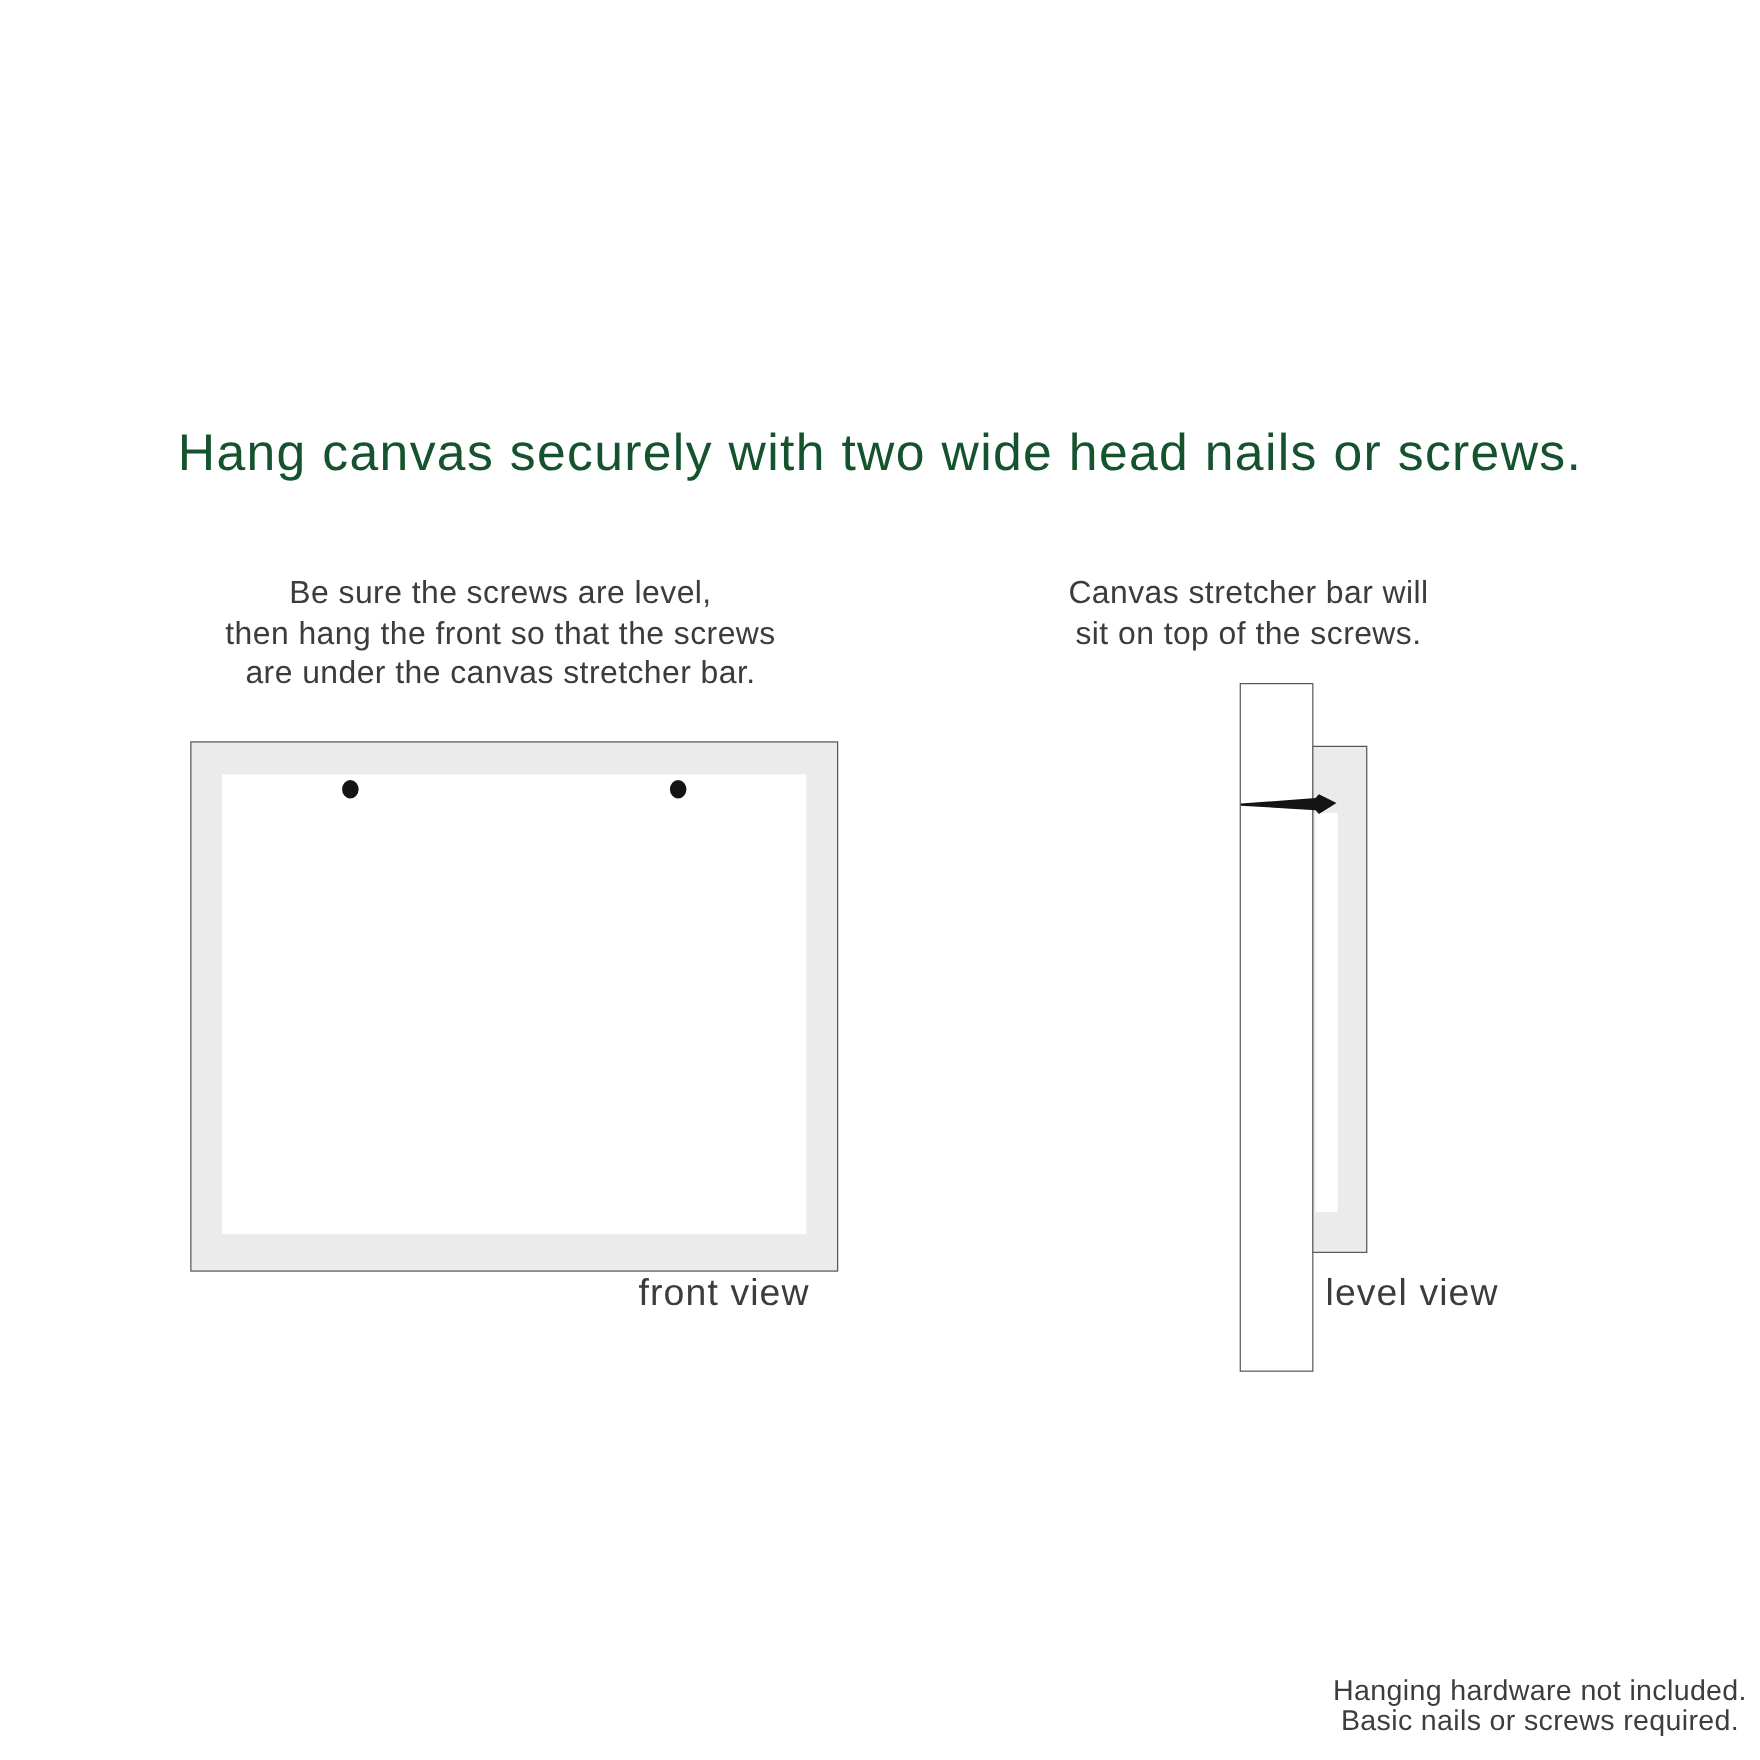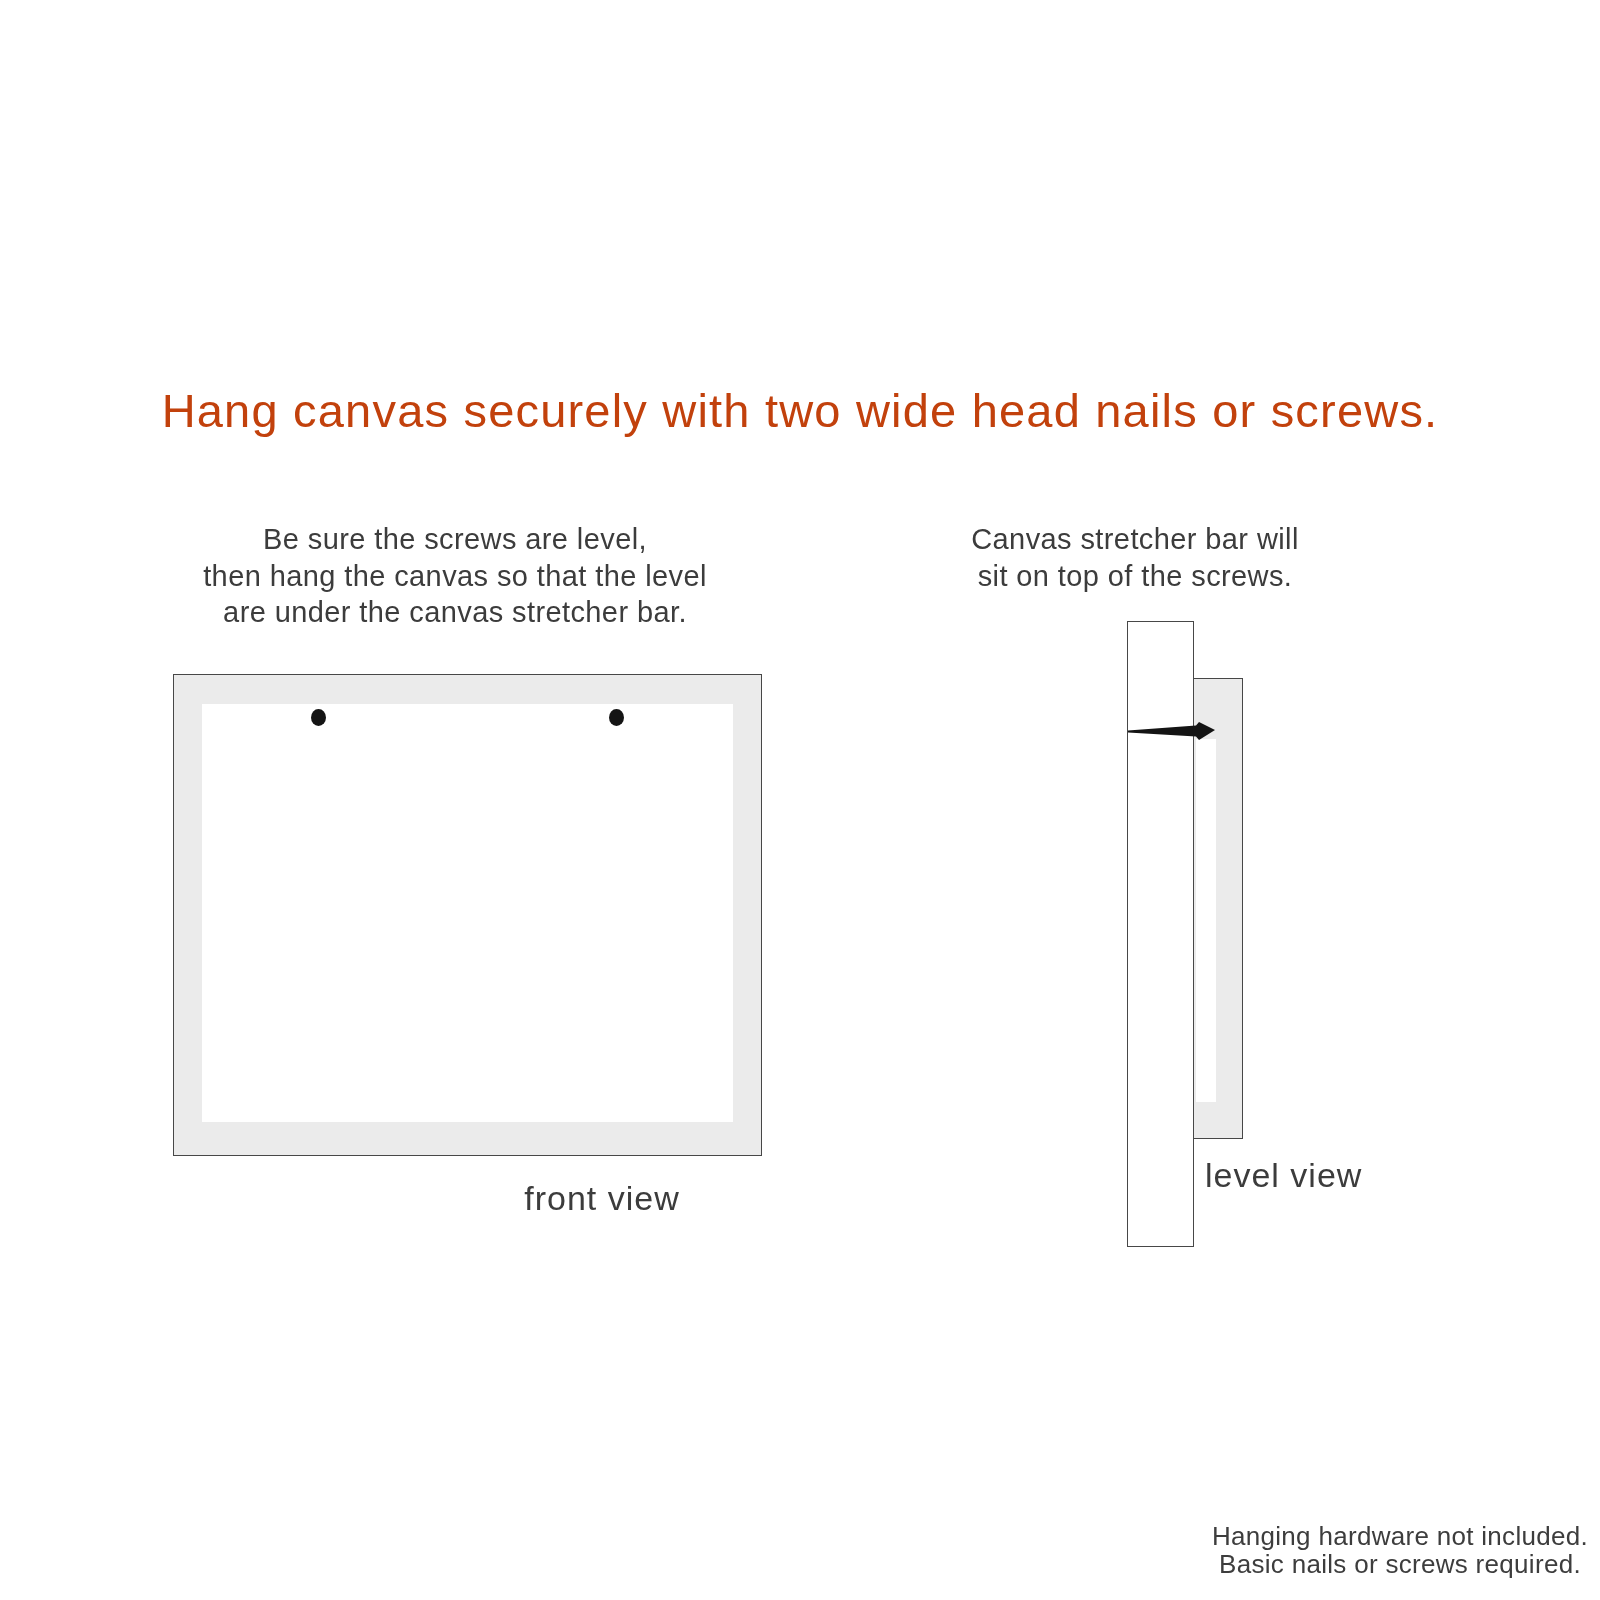--- a/index.html
+++ b/index.html
@@ -21,21 +21,21 @@
   .page-title {
     position: absolute;
     top: 387px;
     left: 0;
     width: 1600px;
     text-align: center;
     font-size: 47px;
     font-weight: 300;
     letter-spacing: 1.2px;
     line-height: 47px;
-    color: #c2410c;
+    color: #14532d;
     white-space: nowrap;
   }
 
   .caption {
     position: absolute;
     top: 521px;
     font-size: 29px;
     font-weight: 300;
     letter-spacing: 0.4px;
     line-height: 36.5px;
@@ -116,21 +116,21 @@
   .view-label {
     position: absolute;
     top: 1157px;
     font-size: 34px;
     font-weight: 300;
     letter-spacing: 1px;
     line-height: 36px;
     color: #3c3c3c;
     white-space: nowrap;
   }
-  .view-label.label-front { left: 452px; width: 300px; text-align: center; margin-top: 23px; }
+  .view-label.label-front { left: 436px; width: 300px; text-align: right; }
   .view-label.label-side  { left: 1205px; text-align: left; }
 
   .hardware-note {
     position: absolute;
     top: 1523px;
     left: 1180px;
     width: 440px;
     text-align: center;
     font-size: 26px;
     font-weight: 300;
@@ -142,21 +142,21 @@
 </style>
 </head>
 <body>
 
 <div class="stage">
 
   <div class="page-title">Hang canvas securely with two wide head nails or screws.</div>
 
   <div class="caption caption-front">
     <span>Be sure the screws are level,</span>
-    <span>then hang the canvas so that the level</span>
+    <span>then hang the front so that the screws</span>
     <span>are under the canvas stretcher bar.</span>
   </div>
 
   <div class="caption caption-side">
     <span>Canvas stretcher bar will</span>
     <span>sit on top of the screws.</span>
   </div>
 
   <div class="front-outer">
     <div class="front-inner"></div>

